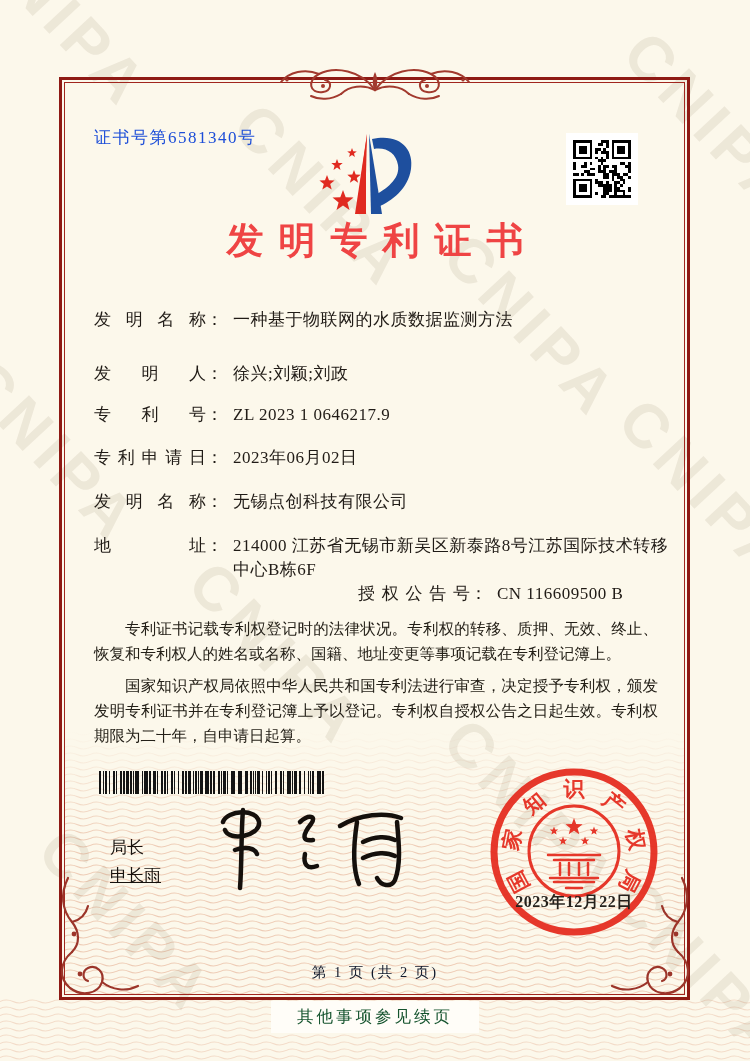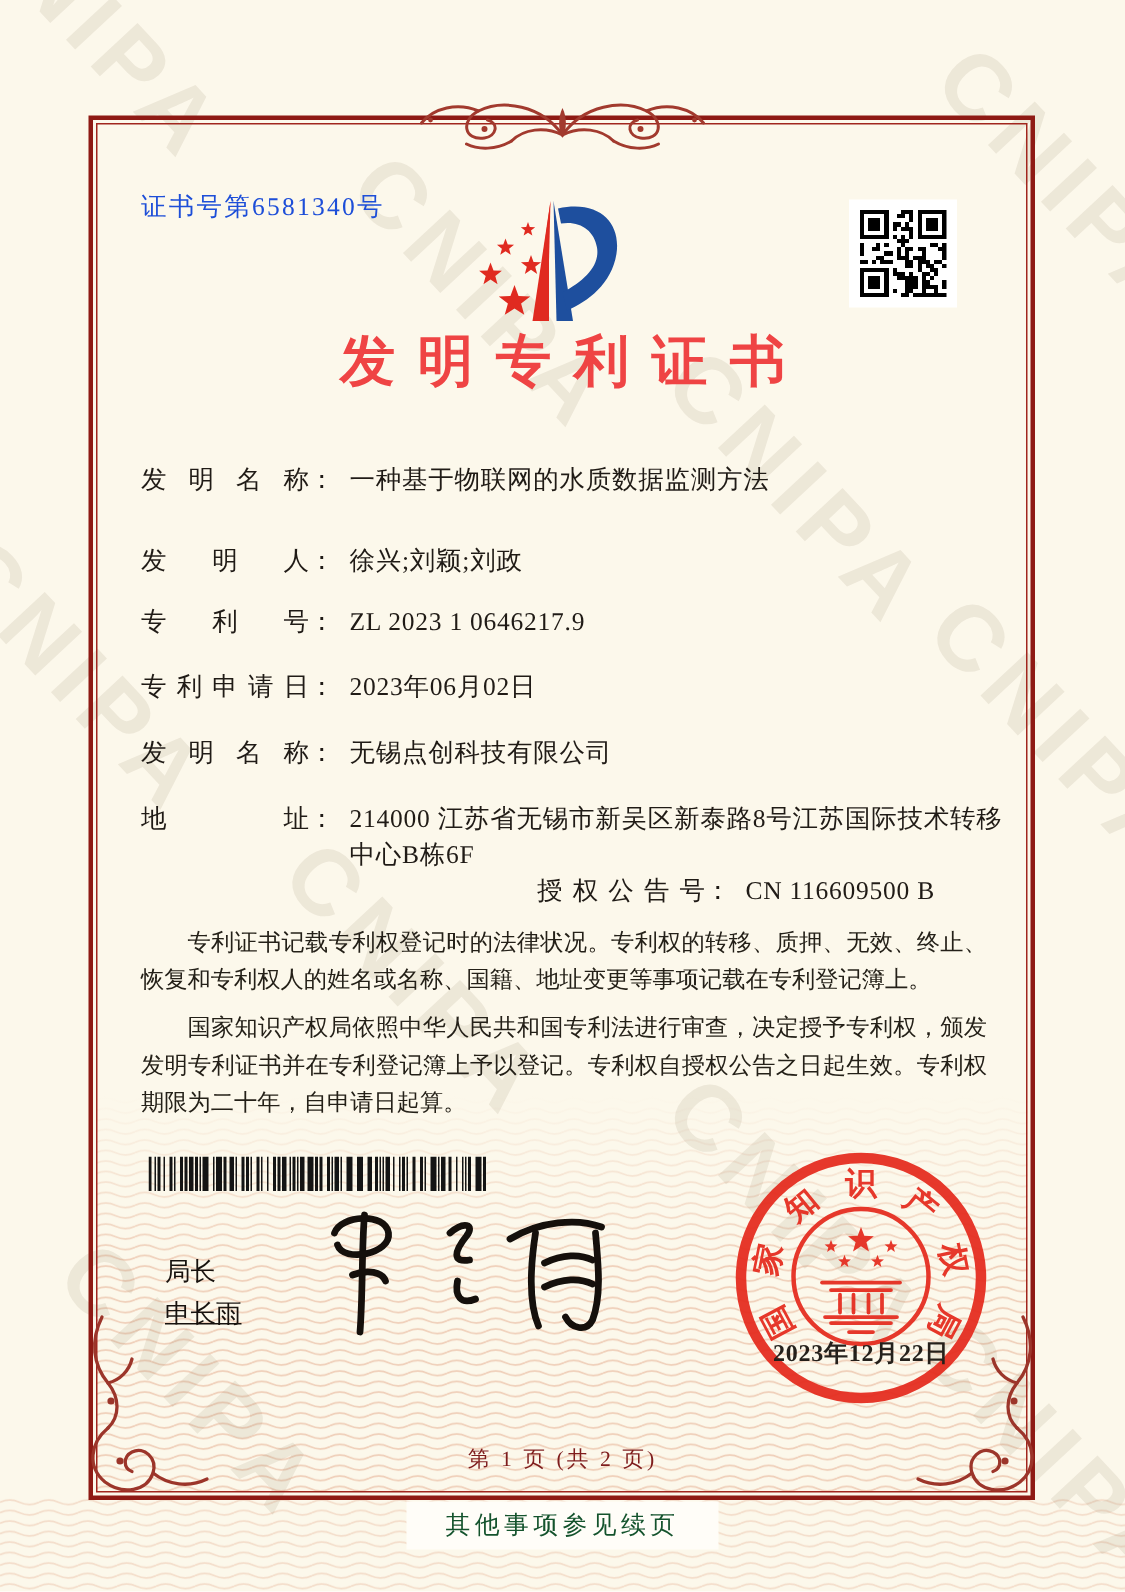--- a/index.html
+++ b/index.html
@@ -34,21 +34,21 @@
   #legal{left:94px;top:616px;width:564px;font-size:15.5px;line-height:25px;color:#242018;text-align:justify;z-index:3;}
   #legal p{margin:0 0 7px 0;text-indent:2em;}
   #barcode{left:99px;top:771px;width:232px;height:23px;}
   .official{left:110px;font-family:"Liberation Sans","DejaVu Sans",sans-serif;font-size:17px;color:#17120e;}
   #official-title{top:836px;}
   #official-name{top:864px;text-decoration:underline;}
   #signature{left:205px;top:792px;width:210px;height:105px;}
   #seal{left:487px;top:765px;width:174px;height:174px;z-index:5;opacity:.93;}
   #seal-date{position:absolute;left:0;top:127px;width:100%;text-align:center;font-size:16px;
              font-weight:700;color:#15110d;letter-spacing:.5px;}
-  #page-info{left:0;top:963px;width:750px;text-align:center;font-size:14.5px;color:#7f1d1d;letter-spacing:2px;}
+  #page-info{left:0;top:963px;width:750px;text-align:center;font-size:14.5px;color:#0f172a;letter-spacing:2px;}
   #note-box{left:50%;top:1001px;transform:translateX(-50%);background:#fffdf8;padding:5px 26px;z-index:3;
             font-size:16.5px;letter-spacing:3px;color:#14532d;white-space:nowrap;}
 </style>
 </head>
 <body>
 
 <div id="page">
 
   <svg id="wave-layer" viewBox="0 0 621 266">
     <defs>

